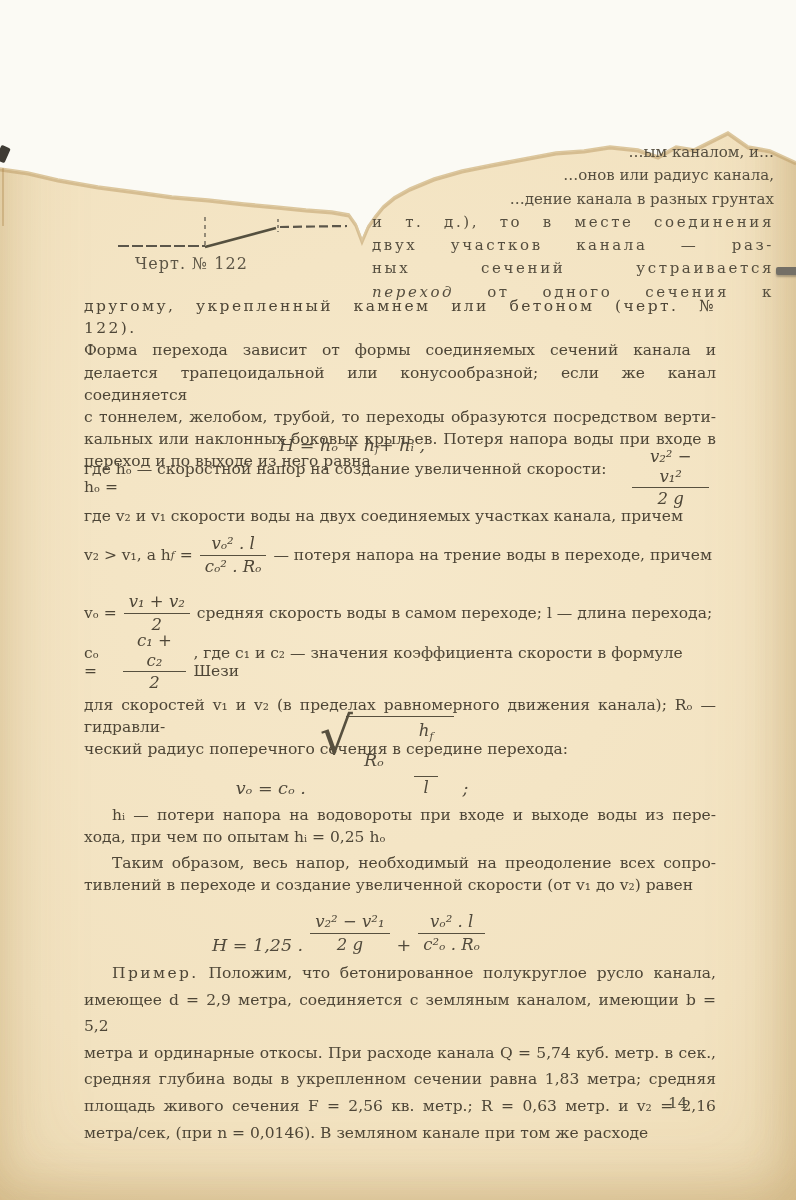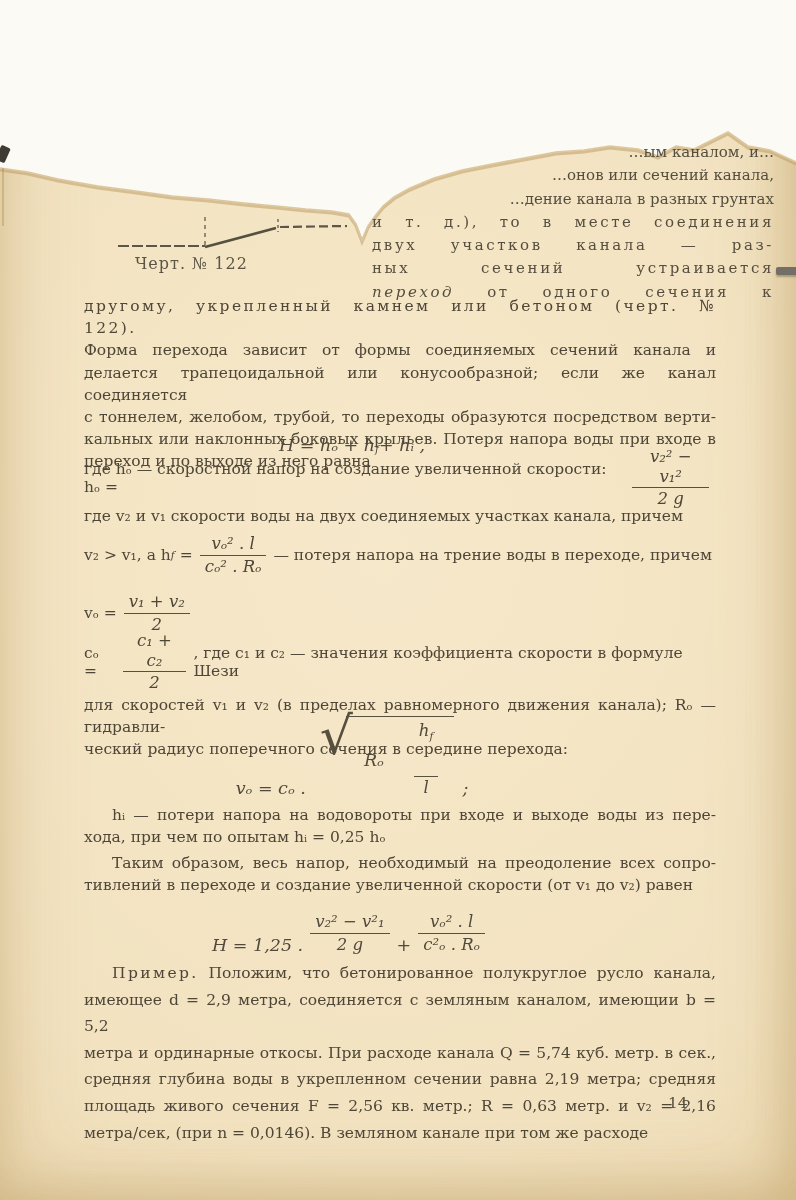--- a/index.html
+++ b/index.html
@@ -56,21 +56,21 @@
     <path d="M13,41 L100,41" stroke="#5b564a" stroke-width="2" stroke-dasharray="11 3" fill="none"></path>
     <path d="M100,12 L100,43" stroke="#6b6558" stroke-width="1.4" stroke-dasharray="4 4" fill="none"></path>
     <path d="M100,42 L171,23" stroke="#55503f" stroke-width="2.6" fill="none"></path>
     <path d="M175,22 L242,21" stroke="#5b564a" stroke-width="2.2" stroke-dasharray="9 4" fill="none"></path>
     <path d="M173,14 L173,27" stroke="#6b6558" stroke-width="1.4" stroke-dasharray="3 3" fill="none"></path>
   </svg>
   <div class="caption">Черт. № 122</div>
 
   <div class="frag">
     <div class="r">…ым каналом, и…</div>
-    <div class="r">…онов или сечений канала,</div>
+    <div class="r">…онов или радиус канала,</div>
     <div class="r">…дение канала в разных грунтах</div>
     <div class="j">и т. д.), то в месте соединения</div>
     <div class="j">двух участков канала — раз-</div>
     <div class="j">ных сечений устраивается</div>
     <div class="j"><span class="it">переход</span><span> от одного сечения к</span></div>
   </div>
 
   <div class="block txt" style="top:295px;">
     <div class="line sp">другому, укрепленный камнем или бетоном (черт. № 122).</div>
     <div class="line">Форма перехода зависит от формы соединяемых сечений канала и</div>
@@ -108,20 +108,21 @@
     </span>
     <span>— потеря напора на трение  воды  в переходе,  причем</span>
   </div>
 
   <div class="fline" style="top:590px;height:46px;">
     <span>vₒ =</span>
     <span class="frac">
       <span class="num">v₁ + v₂</span>
       <span class="den">2</span>
     </span>
+    <span>средняя скорость воды в самом  переходе;  l — длина  перехода;</span>
   </div>
 
   <div class="fline" style="top:639px;height:46px;">
     <span>cₒ =</span>
     <span class="frac">
       <span class="num">c₁ + c₂</span>
       <span class="den">2</span>
     </span>
     <span>, где  c₁  и c₂ — значения коэффициента скорости в формуле Шези</span>
   </div>
@@ -166,20 +167,20 @@
     <span class="frac">
       <span class="num">vₒ² . l</span>
       <span class="den">c²ₒ . Rₒ</span>
     </span>
   </div>
 
   <div class="block txt" style="top:960px;line-height:26.6px;">
     <div class="line" style="text-indent:28px;"><span class="sp">Пример.</span><span> Положим, что бетонированное полукруглое русло канала,</span></div>
     <div class="line">имеющее d = 2,9 метра, соединяется с земляным каналом, имеющии b = 5,2</div>
     <div class="line">метра и ординарные откосы. При расходе канала Q = 5,74 куб. метр. в сек.,</div>
-    <div class="line">средняя глубина воды в укрепленном сечении равна 2,19 метра; средняя</div>
+    <div class="line">средняя глубина воды в укрепленном сечении равна 1,83 метра; средняя</div>
     <div class="line">площадь живого сечения F = 2,56 кв. метр.; R = 0,63 метр. и  v₂ = 2,16</div>
     <div class="line last">метра/сек, (при  n = 0,0146).  В земляном канале при том же расходе</div>
   </div>
 
   <div class="pageno">14</div>
 
 </div>
 
 </body></html>

